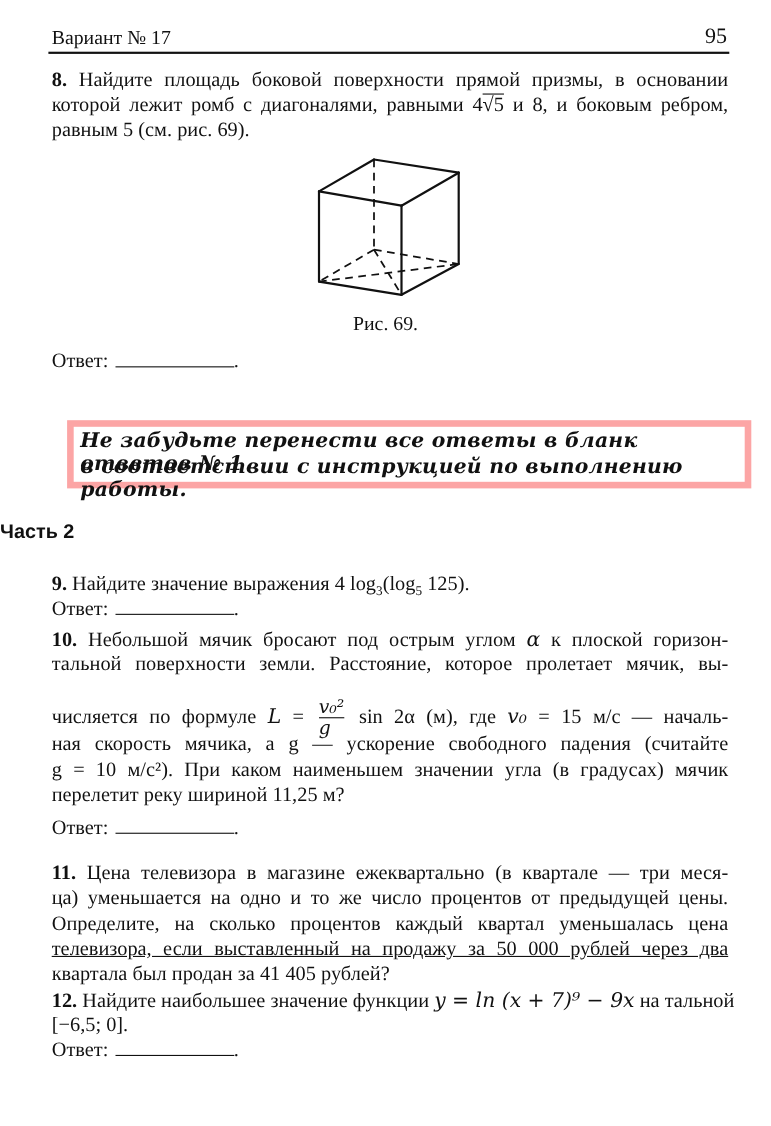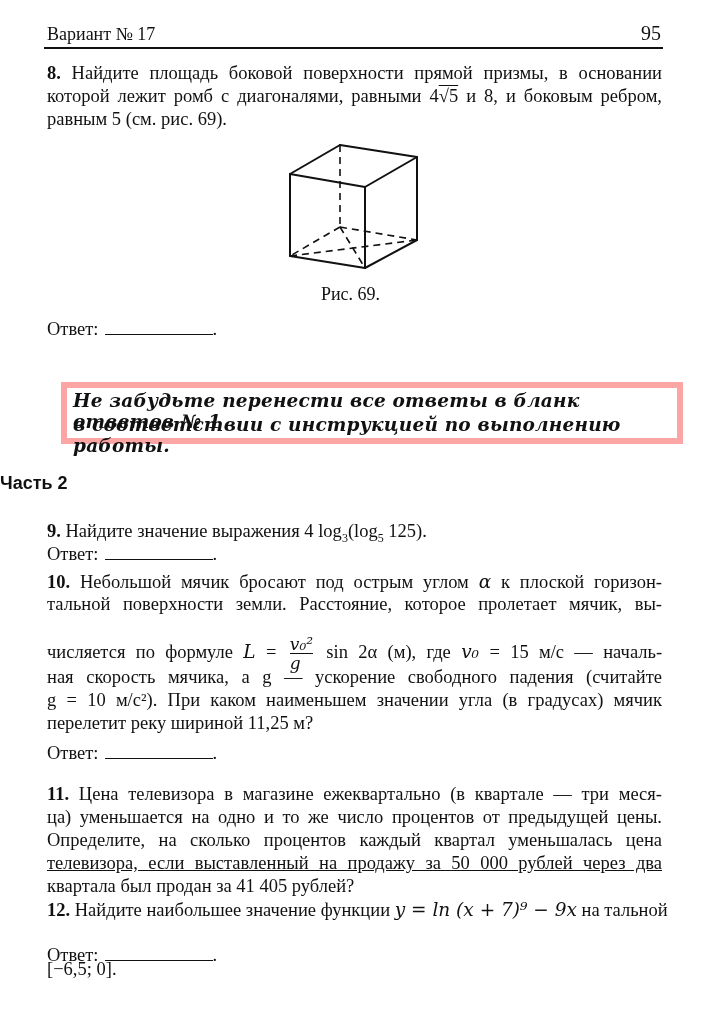--- a/index.html
+++ b/index.html
@@ -83,14 +83,14 @@
 <div class="line last" style="top:712px;">перелетит реку шириной 11,25 м?</div>
 <div class="answer" style="top:742px;"><span>Ответ:</span><span class="blank"></span>.</div>
 
 <div class="line" style="top:783px;"><span class="num">11.</span> <span>Цена телевизора в магазине ежеквартально (в квартале — три меся-</span></div>
 <div class="line" style="top:806px;">ца) уменьшается на одно и то же число процентов от предыдущей цены.</div>
 <div class="line" style="top:829px;">Определите, на сколько процентов каждый квартал уменьшалась цена</div>
 <div class="line" style="top:852px;text-decoration:underline;">телевизора, если выставленный на продажу за 50 000 рублей через два</div>
 <div class="line last" style="top:875px;">квартала был продан за 41 405 рублей?</div>
 
 <div class="line" style="top:898px;"><span class="num">12.</span> <span>Найдите наибольшее значение функции</span> <i class="m">y = ln (x + 7)⁹ − 9x</i> <span>на тальной</span></div>
-<div class="line last" style="top:958px;">[−6,5; 0].</div>
+<div class="line last" style="top:921px;">[−6,5; 0].</div>
 <div class="answer" style="top:944px;"><span>Ответ:</span><span class="blank"></span>.</div>
 
 </body></html>

